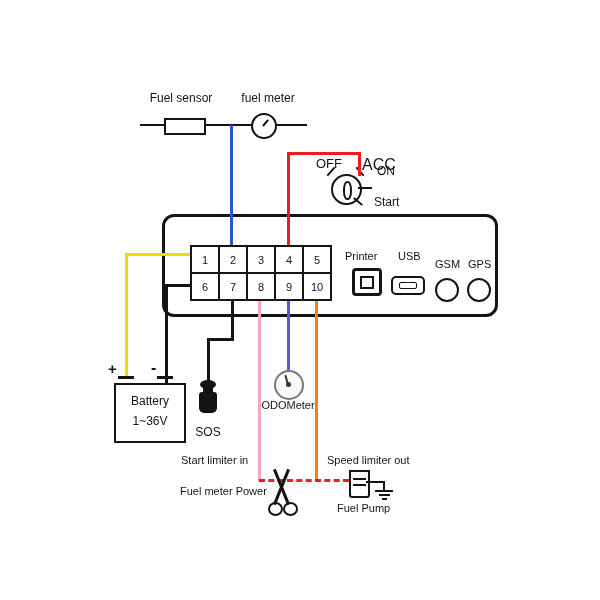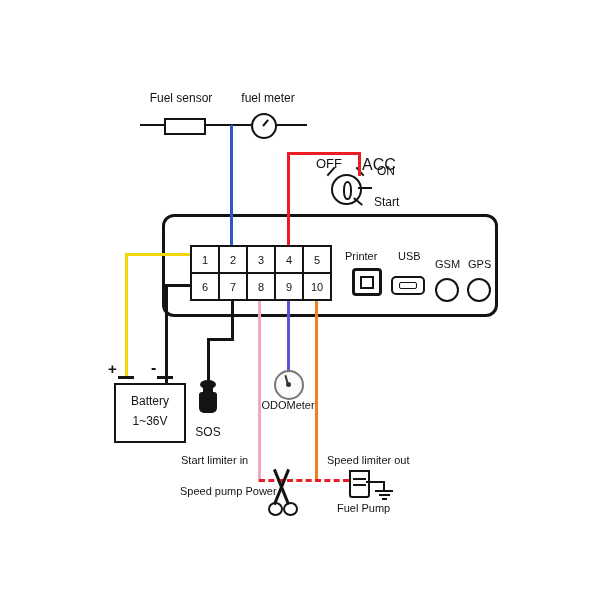--- a/index.html
+++ b/index.html
@@ -108,21 +108,21 @@
 
   <div class="circle" style="left:274px;top:370px;width:26px;height:26px;border-color:#777;background:#fafafa;">
     <div class="needle" style="left:12px;top:12px;width:10px;height:2px;background:#333;transform:rotate(-105deg);"></div>
     <div class="abs" style="left:10px;top:10px;width:5px;height:5px;background:#333;border-radius:50%;"></div>
   </div>
   <div class="lbl c" style="left:258px;top:399px;width:60px;">ODOMeter</div>
 
   <div class="lbl" style="left:181px;top:454px;">Start limiter in</div>
   <div class="lbl" style="left:327px;top:454px;">Speed limiter out</div>
 
-  <div class="lbl" style="left:180px;top:485px;">Speed pump Power</div>
+  <div class="lbl" style="left:180px;top:485px;">Fuel meter Power</div>
   <div class="wire dashed" style="left: 259px; top: 479px; width: 90px; --wc: #EC1C24;"></div>
 
   <div class="abs" style="left:264px;top:468px;width:36px;height:46px;">
     <div class="blk" style="left:16px;top:0;width:3px;height:38px;transform:rotate(22deg);"></div>
     <div class="blk" style="left:16px;top:0;width:3px;height:38px;transform:rotate(-22deg);"></div>
     <div class="abs" style="left:19px;top:34px;width:11px;height:10px;border:2.5px solid #141414;border-radius:50%;"></div>
     <div class="abs" style="left:4px;top:34px;width:11px;height:10px;border:2.5px solid #141414;border-radius:50%;"></div>
   </div>
 
   <div class="rect" style="left:349px;top:470px;width:17px;height:24px;border-radius:0 0 3px 3px;">

